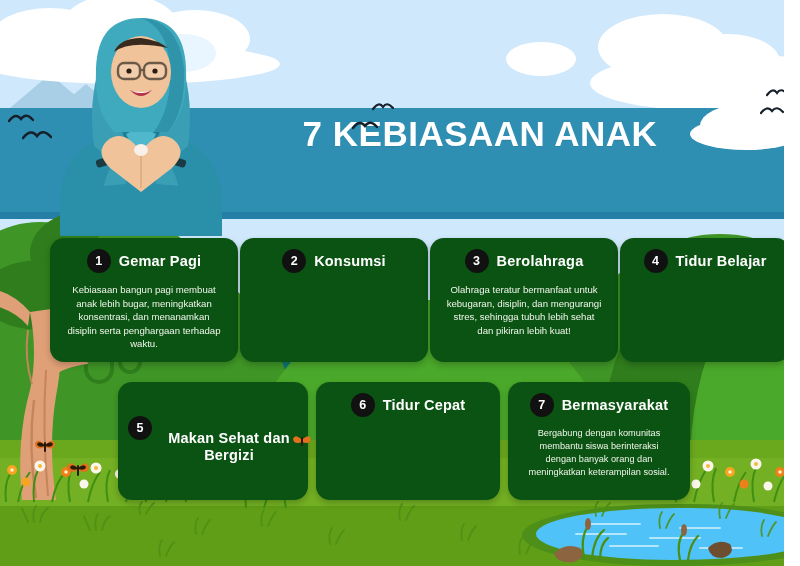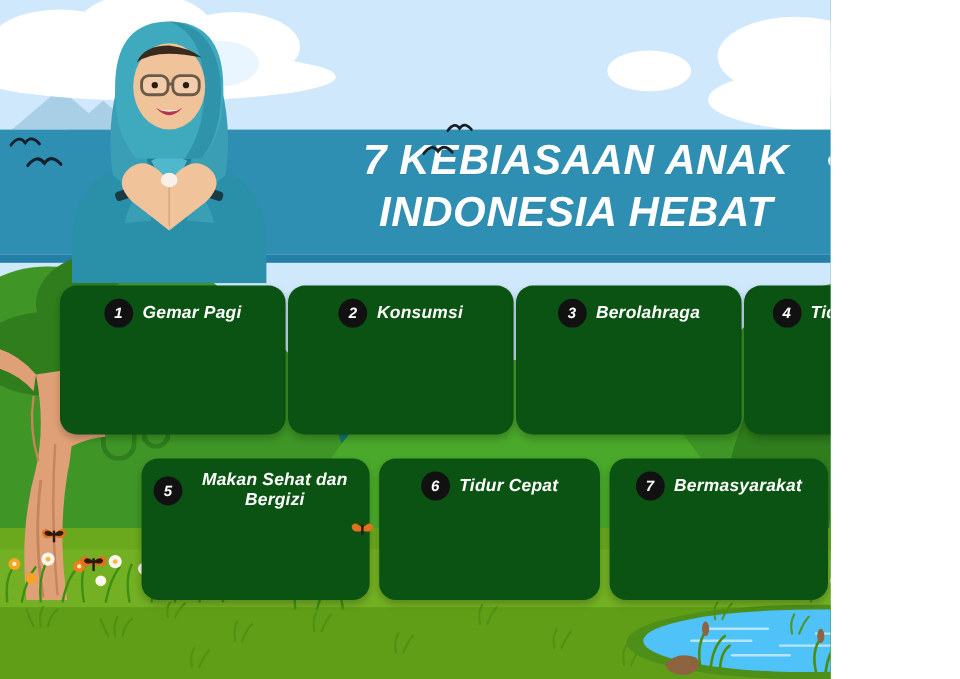--- a/index.html
+++ b/index.html
@@ -5,25 +5,24 @@
   html, body {
     margin: 0;
     padding: 0;
     background: #ffffff;
   }
   body {
     font-family: "Liberation Sans", sans-serif;
   }
   #poster {
     position: relative;
-    width: 692px;
+    width: 784px;
     height: 566px;
     overflow: hidden;
     background: #0f766e;
-    font-style: italic;
   }
 
   
   .sky {
     position: absolute;
     left: 0; top: 0;
     width: 800px; height: 300px;
     background: #cfe8fb;
   }
   .cloud {
@@ -163,21 +162,21 @@
     justify-content: center;
   }
   .card-title {
     color: #ffffff;
     font-size: 14.5px;
     font-weight: bold;
     text-align: center;
     line-height: 1.15;
     letter-spacing: 0.2px;
   }
-  .card-title-wide { max-width: 140px; }
+  .card-title-wide { max-width: 140px; margin-top: 38px; }
   .card-body {
     margin-top: 9px;
     color: #f0f6ec;
     font-size: 9.6px;
     line-height: 1.42;
     text-align: center;
     padding: 0 6px;
   }
   .card-body-sm { font-size: 9.2px; }
 </style>
@@ -249,21 +248,20 @@
 
   <div class="banner"></div>
   <div class="banner-shadow"></div>
 
   <div class="cloud" style="left:700px; top:104px; width:90px; height:44px; z-index:13;"></div>
   <div class="cloud" style="left:740px; top:96px; width:70px; height:40px; z-index:13;"></div>
   <div class="cloud" style="left:690px; top:118px; width:112px; height:32px; z-index:13;"></div>
 
   <div class="banner-title">
     <div>7 KEBIASAAN ANAK</div>
-    <div>INDONESIA HEBAT</div>
   </div>
 
   <div class="bird" style="left:372px; top:100px;">
     <svg width="22" height="12" viewBox="0 0 22 12">
         <path d="M1 9 Q7 1 11 7 Q15 1 21 8" stroke="#15202b" stroke-width="2.2" fill="none" stroke-linecap="round"></path>
       </svg>
   </div>
   <div class="bird" style="left:352px; top:118px;">
     <svg width="26" height="13" viewBox="0 0 26 13">
         <path d="M1 10 Q8 1 13 8 Q18 1 25 9" stroke="#15202b" stroke-width="2.4" fill="none" stroke-linecap="round"></path>
@@ -480,34 +478,36 @@
       <path d="M160 56 Q158 46 162 40"></path>
         <path d="M166 56 Q170 46 174 42"></path>
     </g>
   </svg>
 
   <div class="card" style="left:50px; top:238px; width:188px; height:124px;">
     <div class="card-head">
       <div class="badge">1</div>
       <div class="card-title">Gemar Pagi</div>
     </div>
+    <div class="card-body">Kebiasaan bangun pagi membuat anak lebih bugar, meningkatkan konsentrasi, dan menanamkan disiplin serta penghargaan terhadap waktu.</div>
   </div>
 
   <div class="card" style="left:240px; top:238px; width:188px; height:124px;">
     <div class="card-head">
       <div class="badge">2</div>
       <div class="card-title">Konsumsi</div>
     </div>
   </div>
 
   <div class="card" style="left:430px; top:238px; width:188px; height:124px;">
     <div class="card-head">
       <div class="badge">3</div>
       <div class="card-title">Berolahraga</div>
     </div>
+    <div class="card-body">Olahraga teratur bermanfaat untuk kebugaran, disiplin, dan mengurangi stres, sehingga tubuh lebih sehat dan pikiran lebih kuat!</div>
   </div>
 
   <div class="card" style="left:620px; top:238px; width:170px; height:124px;">
     <div class="card-head">
       <div class="badge">4</div>
       <div class="card-title">Tidur Belajar</div>
     </div>
   </div>
 
   <div class="card" style="left:118px; top:382px; width:190px; height:118px;">
@@ -522,15 +522,16 @@
       <div class="badge">6</div>
       <div class="card-title">Tidur Cepat</div>
     </div>
   </div>
 
   <div class="card" style="left:508px; top:382px; width:182px; height:118px;">
     <div class="card-head">
       <div class="badge">7</div>
       <div class="card-title">Bermasyarakat</div>
     </div>
+    <div class="card-body card-body-sm">Bergabung dengan komunitas membantu siswa berinteraksi dengan banyak orang  dan meningkatkan keterampilan sosial.</div>
   </div>
 
 </div>
 
 </body></html>

